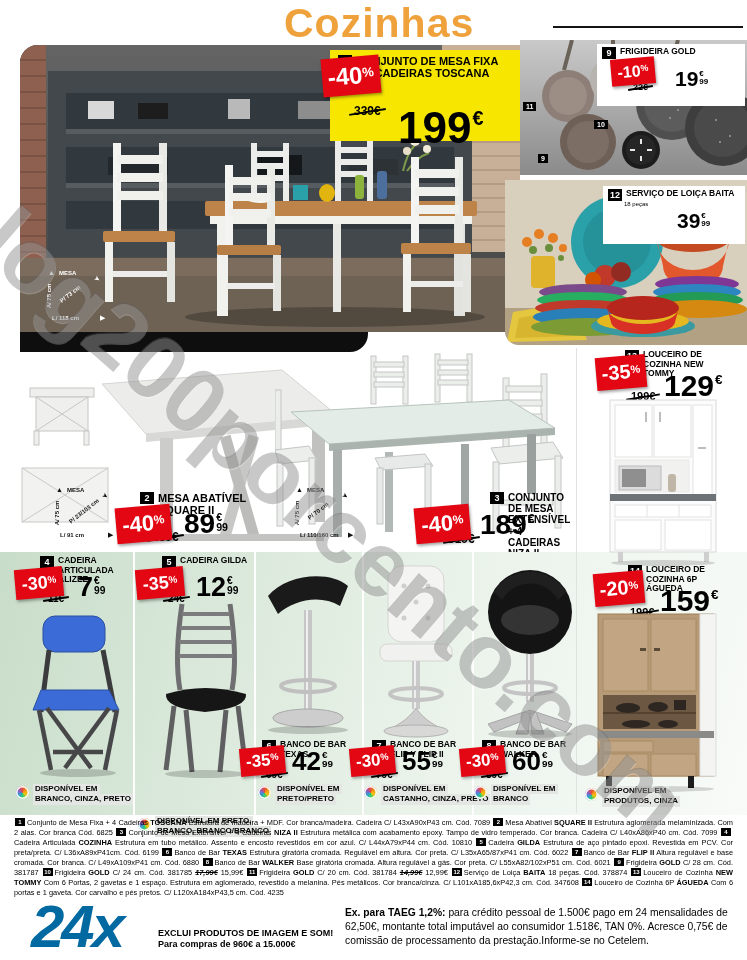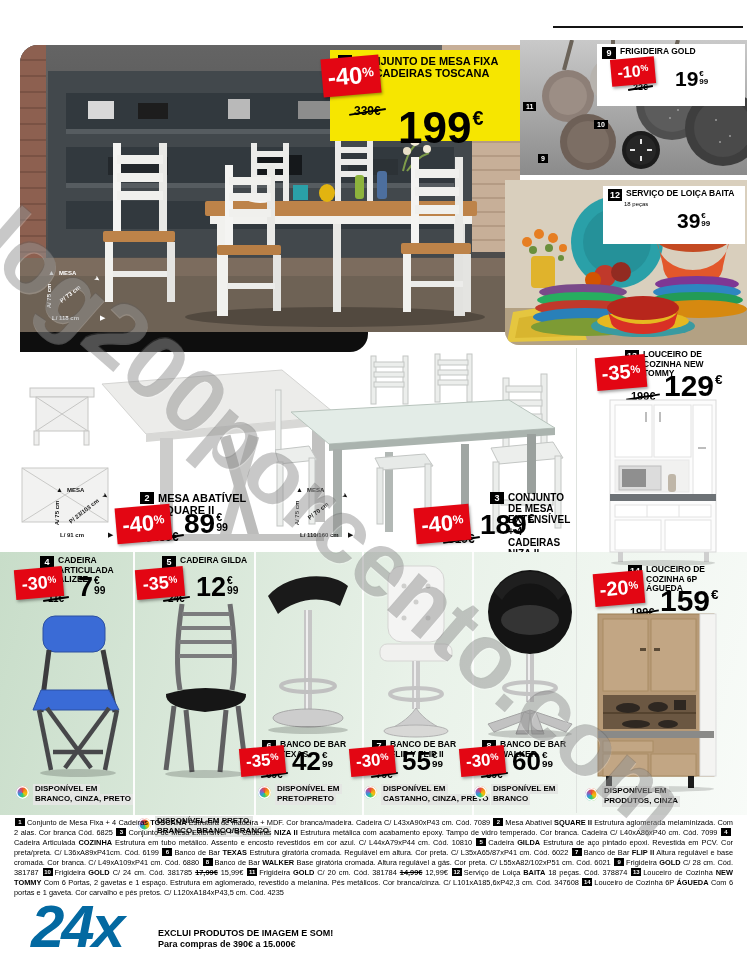--- a/index.html
+++ b/index.html
@@ -78,21 +78,21 @@
         background:linear-gradient(105deg,#c8ddc9,#e9f2e9 55%,#f8fbf8);}
   .sep{position:absolute;top:552px;width:2px;height:263px;background:#fdfdfd;z-index:2;}
   .vline{position:absolute;left:576px;top:348px;width:1px;height:465px;background:#dfe3df;z-index:2;}
 
   
   .fineprint{position:absolute;left:14px;top:818px;width:719px;font-size:7.4px;line-height:1.36;
              text-align:justify;z-index:5;margin:0;}
   .fp-num{display:inline-block;background:#000;color:#fff;min-width:8px;height:8px;line-height:8px;
           font-size:6px;text-align:center;font-weight:bold;margin:0 2px 0 1px;vertical-align:1px;padding:0 1px;}
   .fp-name{font-weight:bold;margin-top:44px;}
-  .fp-strike{font-weight:bold;text-decoration:line-through;}
+  .fp-strike{font-weight:bold;text-decoration:line-through;font-style:italic;}
 
   
   .pageno{position:absolute;left:14px;top:975px;font-size:16px;z-index:5;}
   .inst{position:absolute;left:31px;top:900px;font-size:60px;font-weight:800;color:#0369a1;
         line-height:.9;letter-spacing:-3px;z-index:5;font-style:italic;}
   .taeg{position:absolute;left:157px;top:908px;font-size:18.5px;font-weight:bold;z-index:5;}
   .taeg-s1{position:absolute;left:158px;top:928px;font-size:9px;font-weight:bold;z-index:5;}
   .taeg-s2{position:absolute;left:158px;top:939px;font-size:9px;font-weight:bold;z-index:5;}
   .legal{position:absolute;left:345px;top:906px;width:392px;font-size:10.3px;line-height:1.35;z-index:5;margin:0;}
   .legal b{font-weight:bold;}
@@ -102,20 +102,21 @@
       color:rgba(95,95,95,.34);transform:rotate(41deg);transform-origin:0 0;z-index:40;
       pointer-events:none;white-space:nowrap;text-shadow:1px 1px 0 rgba(255,255,255,.25);}
 
   svg{display:block;}
 </style>
 </head>
 <body>
 
 <div class="page">
 
+  <div class="hdr-title">Cozinhas</div>
   <div class="hdr-line"></div>
 
   <div class="photo toscana">
     <div class="tos-wall"></div>
     <div class="brickL"></div>
     <div class="brickR"></div>
     <div class="shelfunit">
       <div class="shelfrow" style="top:22px"></div>
       <div class="shelflip" style="top:58px"></div>
       <div class="shelfrow" style="top:76px"></div>
@@ -781,16 +782,19 @@
       <span class="fp-num">12</span><span>Serviço de Loiça </span><span class="fp-name">BAITA</span><span> 18 peças. Cód. 378874 </span>
     
       <span class="fp-num">13</span><span>Louceiro de Cozinha </span><span class="fp-name">NEW TOMMY</span><span> Com 6 Portas, 2 gavetas e 1 espaço. Estrutura em aglomerado, revestido a melanina. Pés metálicos. Cor branca/cinza. C/ L101xA185,6xP42,3 cm. Cód. 347608 </span>
     
       <span class="fp-num">14</span><span>Louceiro de Cozinha 6P </span><span class="fp-name">ÁGUEDA</span><span> Com 6 portas e 1 gaveta. Cor carvalho e pés pretos. C/ L120xA184xP43,5 cm. Cód. 4235</span>
     </p>
 
   <div class="pageno">28</div>
   <div class="inst">24x</div>
   <div class="taeg-s1">EXCLUI PRODUTOS DE IMAGEM E SOM!</div>
-  <div class="taeg-s2">Para compras de 390€ a 15.000€</div>
+  <div class="taeg-s2">Para compras de 960€ a 15.000€</div>
+  <p class="legal">
+    <b>Ex. para TAEG 1,2%:</b><span> para crédito pessoal de 1.500€ pago em 24 mensalidades de 62,50€, montante total imputável ao consumidor 1.518€, TAN 0%. Acresce 0,75€ de comissão de processamento da prestação.Informe-se no Cetelem.</span>
+  </p>
 
   <div class="watermark">blog200porcento.com</div>
 </div>
 
 </body></html>

